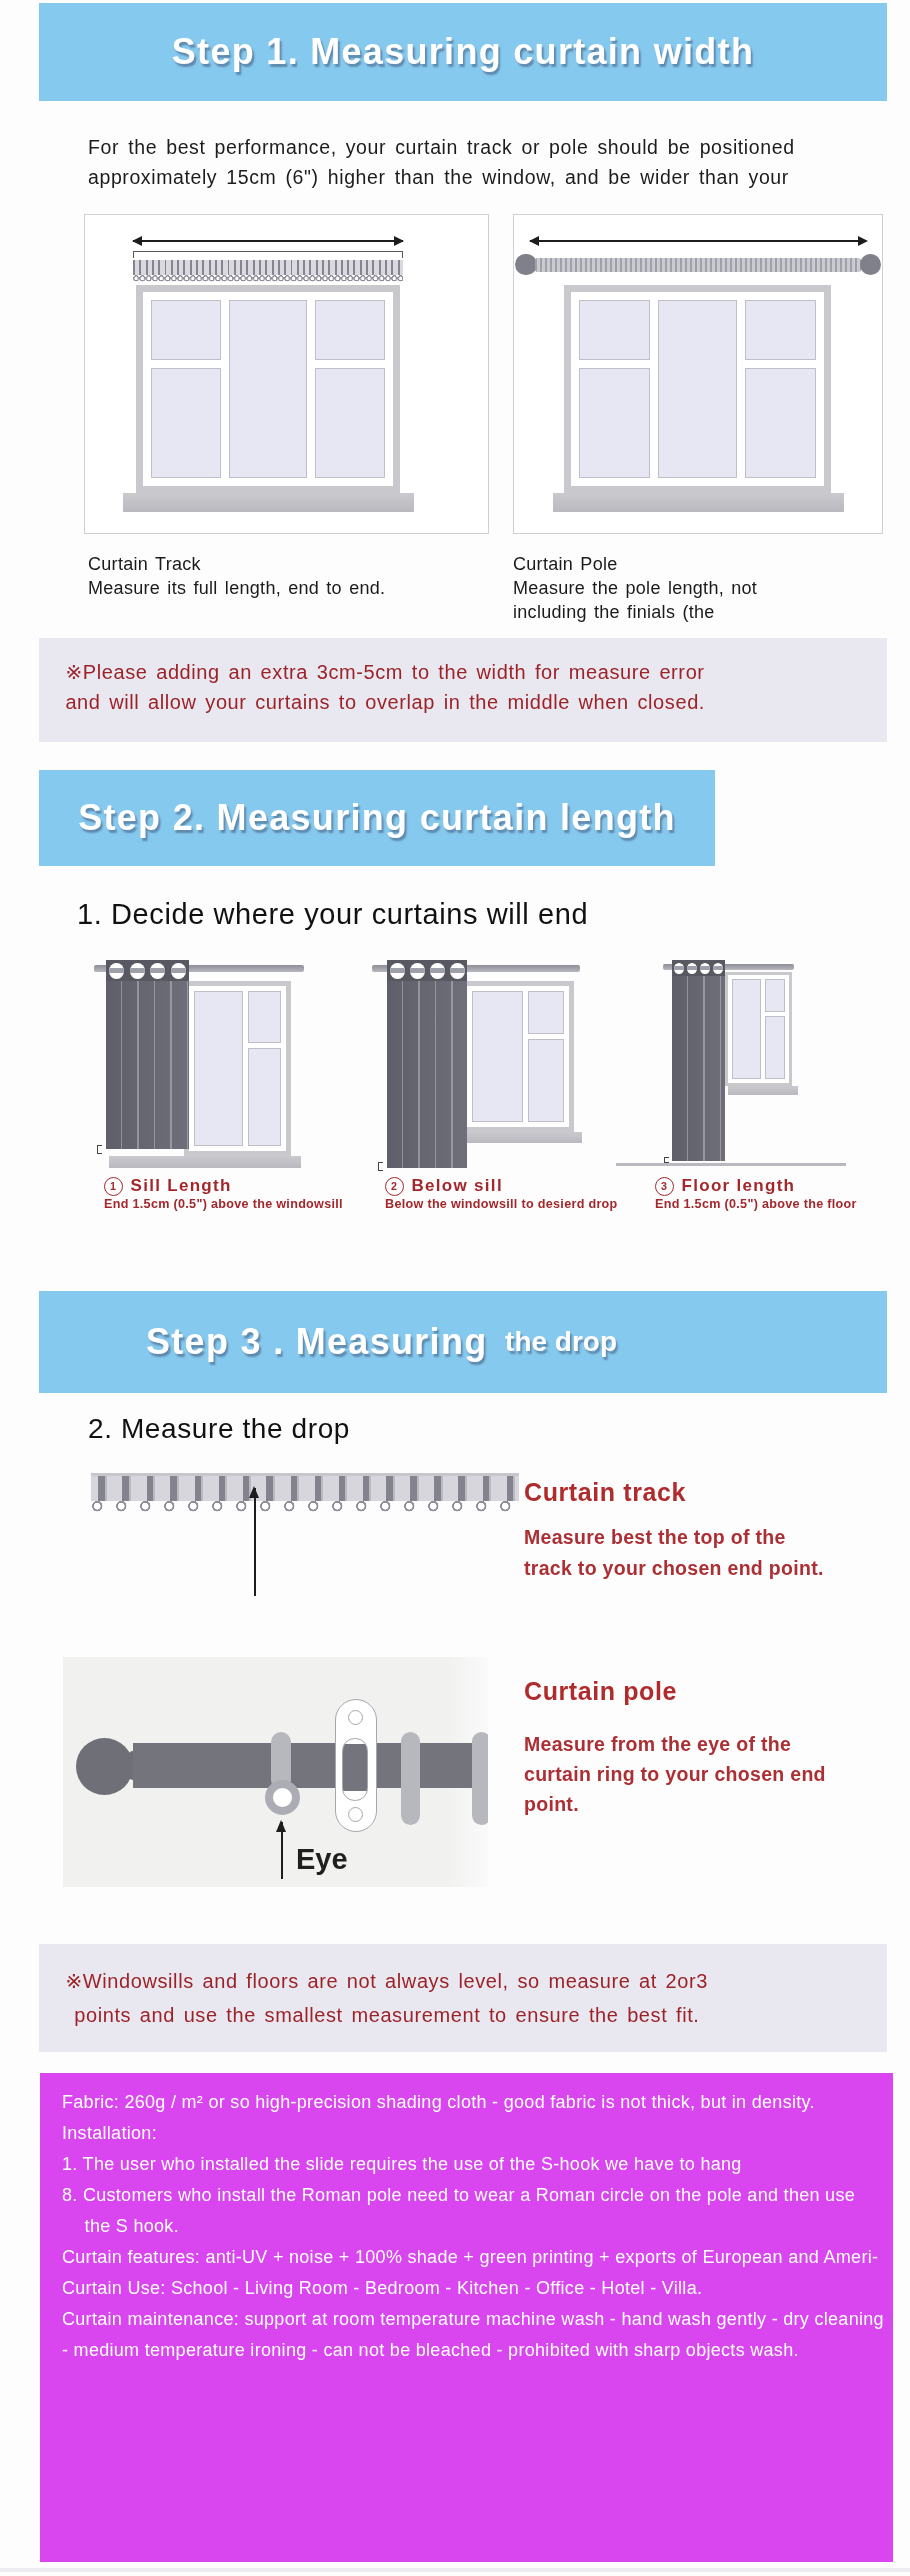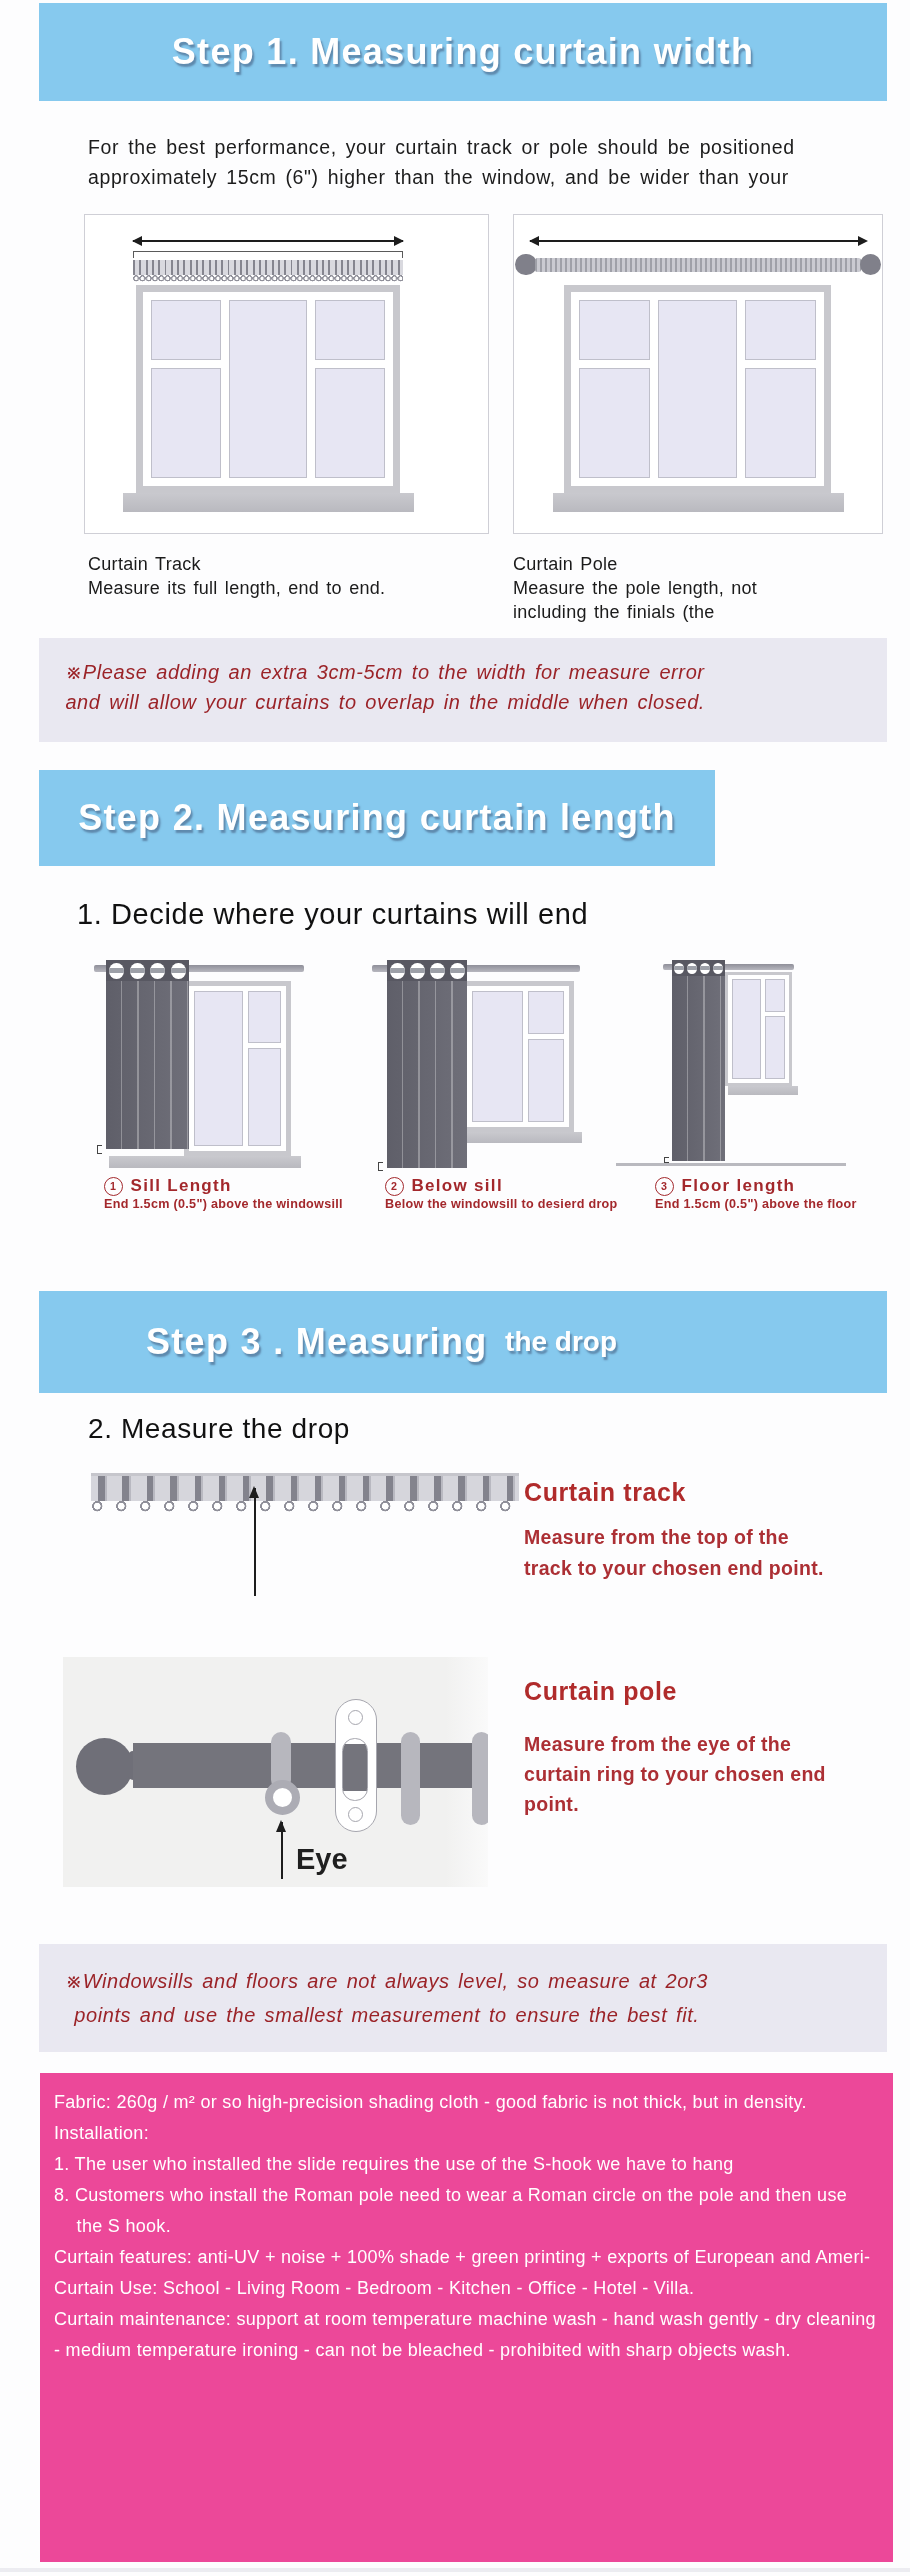--- a/index.html
+++ b/index.html
@@ -11,21 +11,21 @@
   .banner{background:#86C9EE;display:flex;align-items:center;justify-content:center;}
   .banner .bt{color:#fff;font-weight:bold;font-size:36px;letter-spacing:1.3px;
               text-shadow:1.9px 2.5px 1.9px rgba(80,115,150,.75);white-space:nowrap;}
   .banner.left{justify-content:flex-start;padding-left:107px;box-sizing:border-box;}
   .bt-sub{color:#fff;font-weight:bold;font-size:28px;letter-spacing:0;margin-left:17.6px;
           text-shadow:1.9px 2.5px 1.9px rgba(80,115,150,.75);}
 
   
   .para{font-size:19.5px;line-height:30px;letter-spacing:0.6px;word-spacing:3.1px;color:#1c1c1c;}
   .lbl{font-size:18px;line-height:24px;letter-spacing:0.3px;word-spacing:1.9px;color:#1b1b1b;}
-  .note{background:#E9E8F1;box-sizing:border-box;padding:19px 25px 0 26.4px;font-style:italic;}
+  .note{background:#E9E8F1;box-sizing:border-box;padding:19px 25px 0 26.4px;}
   .note .nline{color:#9B2328;font-size:20px;line-height:30px;letter-spacing:0.6px;word-spacing:2.5px;white-space:nowrap;}
   .h1{font-weight:normal;font-size:29px;letter-spacing:0.6px;color:#111;white-space:nowrap;}
   .redh{color:#B02B2B;font-weight:bold;font-size:25px;letter-spacing:0.6px;white-space:nowrap;}
   .redp{color:#AC2F34;font-weight:bold;font-size:19.5px;line-height:31px;letter-spacing:0.3px;white-space:nowrap;}
   .cap{color:#A3282C;font-weight:bold;font-size:17px;letter-spacing:1.3px;white-space:nowrap;display:flex;align-items:center;}
   .cnum{display:inline-flex;align-items:center;justify-content:center;width:17px;height:17px;border:1.3px solid #A3282C;
         border-radius:50%;font-size:10.7px;font-weight:bold;margin-right:7.5px;}
   .csub{color:#A3282C;font-weight:bold;font-size:12.6px;letter-spacing:0.3px;white-space:nowrap;}
   .eye{color:#1f1f1f;font-weight:bold;font-size:29px;}
 
@@ -75,21 +75,21 @@
   .panel{background:linear-gradient(90deg,#F1F1F0 90%,#FAFAFA);}
   .rod3{background:#74747C;}
   .ball{border-radius:50%;background:#6F6F78;}
   .ring3{background:#B7B7BE;border-radius:10px;}
   .brkt{background:#fff;border:1.9px solid #A6A6AE;border-radius:21.4px;box-sizing:border-box;}
   .hole{width:15px;height:15px;border:1.9px solid #A6A6AE;border-radius:50%;background:#fff;box-sizing:border-box;}
   .slot{border:1.9px solid #A6A6AE;border-radius:12.6px;background:#fff;overflow:hidden;box-sizing:border-box;}
   .slotbar{position:absolute;left:0;right:0;background:#74747C;}
   .donut{border:8.2px solid #ACACB4;border-radius:50%;background:#fff;box-sizing:border-box;}
 
-  .footer{background:#ec4899;box-sizing:border-box;padding:14px 0 0 14px;}
+  .footer{background:#d946ef;box-sizing:border-box;padding:14px 0 0 22px;}
   .fline{color:#fff;font-size:18px;line-height:31px;letter-spacing:0.3px;white-space:nowrap;}
   .find{padding-left:22.6px;}
   .bstrip{background:#ECECF1;}
 </style>
 </head>
 <body>
 
 <div id="canvas">
 
   <div class="abs banner" style="left:39px;top:2.5px;width:848px;height:98px;">
@@ -239,21 +239,21 @@
   </div>
 
   <div class="abs h1" style="left:88px;top:1413px;font-size:28px;">2. Measure the drop</div>
 
   <div class="abs bigtrack" style="left:91px;top:1473px;width:428px;height:28px;"></div>
   <div class="abs bigloops" style="left:91px;top:1501px;width:428px;height:11.3px;"></div>
   <div class="abs varrow" style="left:254px;top:1488px;height:108px;"></div>
 
   <div class="abs redh" style="left:524px;top:1478px;">Curtain track</div>
   <div class="abs redp" style="left:524px;top:1522px;">
-    <div>Measure from the top of the</div>
+    <div>Measure best the top of the</div>
     <div>track to your chosen end point.</div>
   </div>
 
   <div class="abs panel" style="left:63px;top:1657px;width:425px;height:230px;overflow:hidden;">
     <div class="abs ball" style="left:12.6px;top:81px;width:57px;height:57px;"></div>
     <div class="abs ball" style="left:65px;top:94px;width:14px;height:29px;border-radius:5px;"></div>
     <div class="abs rod3" style="left:70px;top:86px;width:355px;height:45px;"></div>
 
     <div class="abs ring3" style="left:208px;top:75px;width:20px;height:58px;"></div>
     <div class="abs donut" style="left:202px;top:123px;width:35px;height:35px;"></div>

